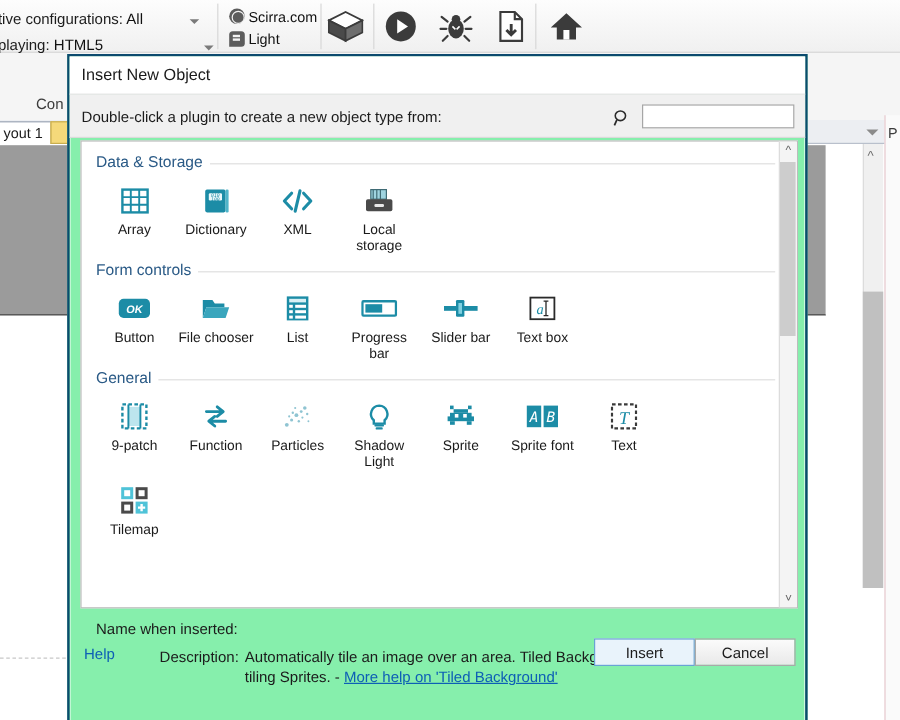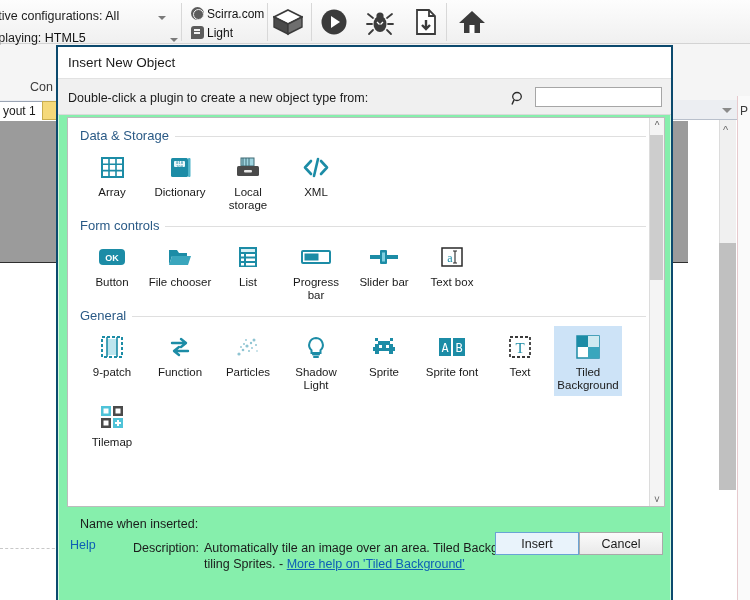--- a/index.html
+++ b/index.html
@@ -159,21 +159,21 @@
   }
   .group-rule {
     position: absolute; left: 12px; right: 18px; top: 10px; height: 1px; background: #dfdfdf; z-index: 1;
   }
   .items { display: flex; padding-left: 10px; }
   .item {
     width: 68px; padding: 6px 2px 4px; text-align: center;
     display: flex; flex-direction: column; 
   }
   .item.selected { background: #cde3f7; }
-  .item .ico { height: 30px; display: flex; align-items: center; justify-content: center; }
+  .item .ico { height: 30px; display: flex; align-items: center; justify-content: center; font-style: italic; }
   .item .lbl {
     margin-top: 4px; font-size: 11.5px; color: #1a1a1a; line-height: 13px; word-wrap: break-word;
   }
 
   .dlg-vscroll {
     position: absolute; left: 591px; top: 71px; width: 15px; height: 388px;
     background: #f4f4f4; border-left: 1px solid #dcdcdc;
   }
   .dlg-vscroll-thumb {
     position: absolute; left: 592px; top: 88px; width: 13px; height: 145px; background: #cdcdcd;
@@ -336,36 +336,36 @@
                 <rect x="20" y="3" width="2.5" height="19" rx="1" fill="#4fb4c9"></rect>
                 <rect x="6" y="6" width="11" height="6" rx="1" fill="#eaf7fa"></rect>
                 <text x="11.5" y="9" font-size="4" fill="#1c8ca6" text-anchor="middle" font-family="monospace">010</text>
                 <text x="11.5" y="12.5" font-size="4" fill="#1c8ca6" text-anchor="middle" font-family="monospace">100</text>
               </svg>
             </span>
             <span class="lbl">Dictionary</span>
           </div>
           <div class="item">
             <span class="ico">
+              <svg width="28" height="25" viewBox="0 0 28 25">
+                <path d="M9 6 L3 12.5 L9 19 M19 6 L25 12.5 L19 19 M16 4 L12 21" fill="none" stroke="#1c8ca6" stroke-width="2.6" stroke-linecap="round" stroke-linejoin="round"></path>
+              </svg>
+            </span>
+            <span class="lbl">XML</span>
+          </div>
+          <div class="item">
+            <span class="ico">
               <svg width="26" height="25" viewBox="0 0 26 25">
                 <rect x="6" y="3" width="13" height="8" fill="#9fd4e0" stroke="#3f6b75" stroke-width="1"></rect>
                 <path d="M8 3 V11 M11 3 V11 M14 3 V11" stroke="#3f6b75" stroke-width="1"></path>
                 <rect x="2" y="11" width="22" height="10" rx="1.5" fill="#4a4a4a"></rect>
                 <rect x="9" y="15" width="8" height="2.4" rx="1" fill="#e8e8e8"></rect>
               </svg>
             </span>
             <span class="lbl">Local storage</span>
-          </div>
-          <div class="item">
-            <span class="ico">
-              <svg width="28" height="25" viewBox="0 0 28 25">
-                <path d="M9 6 L3 12.5 L9 19 M19 6 L25 12.5 L19 19 M16 4 L12 21" fill="none" stroke="#1c8ca6" stroke-width="2.6" stroke-linecap="round" stroke-linejoin="round"></path>
-              </svg>
-            </span>
-            <span class="lbl">XML</span>
           </div>
         </div>
       </div>
 
       <div class="group" style="top:98px">
         <div class="group-head">
           <div class="group-rule"></div>
           <span class="group-title">Form controls</span>
         </div>
         <div class="items">
@@ -520,31 +520,20 @@
           </div>
           <div class="item">
             <span class="ico">
               <svg width="24" height="24" viewBox="0 0 24 24">
                 <rect x="2" y="2" width="20" height="20" fill="none" stroke="#3a3a3a" stroke-width="1.8" stroke-dasharray="3 2"></rect>
                 <text x="12" y="18" font-size="15" fill="#1c8ca6" text-anchor="middle" font-family="serif">T</text>
               </svg>
             </span>
             <span class="lbl">Text</span>
           </div>
-          <div class="item selected">
-            <span class="ico">
-              <svg width="26" height="26" viewBox="0 0 26 26">
-                <rect x="2" y="2" width="22" height="22" fill="#ffffff" stroke="#1c8ca6" stroke-width="1.5"></rect>
-                <rect x="2" y="2" width="11" height="11" fill="#1c8ca6"></rect>
-                <rect x="13" y="13" width="11" height="11" fill="#3aa6bd"></rect>
-                <rect x="13" y="2" width="11" height="11" fill="#cfeaf1"></rect>
-              </svg>
-            </span>
-            <span class="lbl">Tiled Background</span>
-          </div>
         </div>
         <div class="items">
           <div class="item">
             <span class="ico">
               <svg width="26" height="26" viewBox="0 0 26 26">
                 <rect x="2" y="2" width="10" height="10" fill="#4fc3d8"></rect>
                 <rect x="4.5" y="4.5" width="5" height="5" fill="#ffffff"></rect>
                 <rect x="14" y="2" width="10" height="10" fill="#4a4a4a"></rect>
                 <rect x="16.5" y="4.5" width="5" height="5" fill="#ffffff"></rect>
                 <rect x="2" y="14" width="10" height="10" fill="#4a4a4a"></rect>

